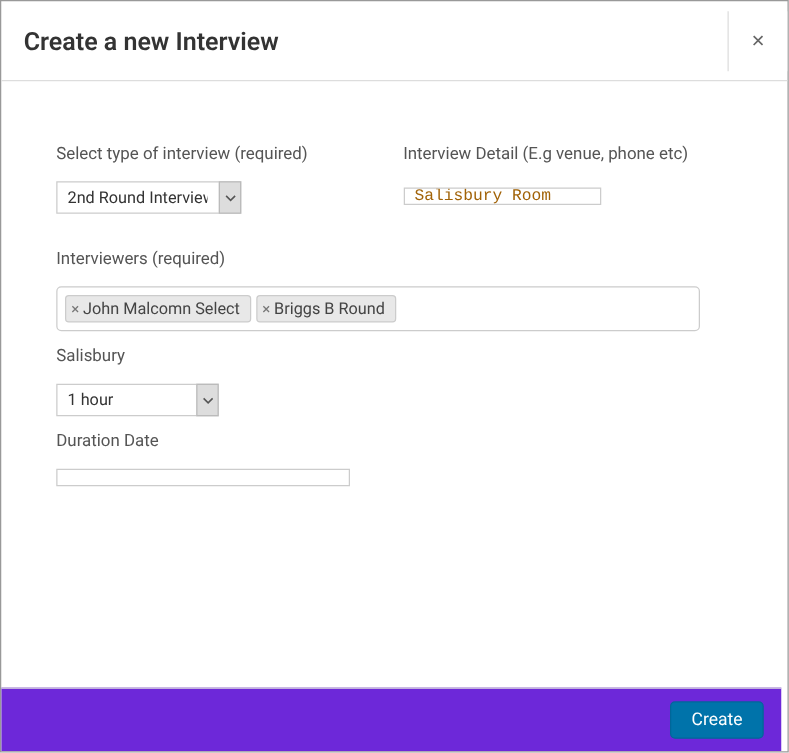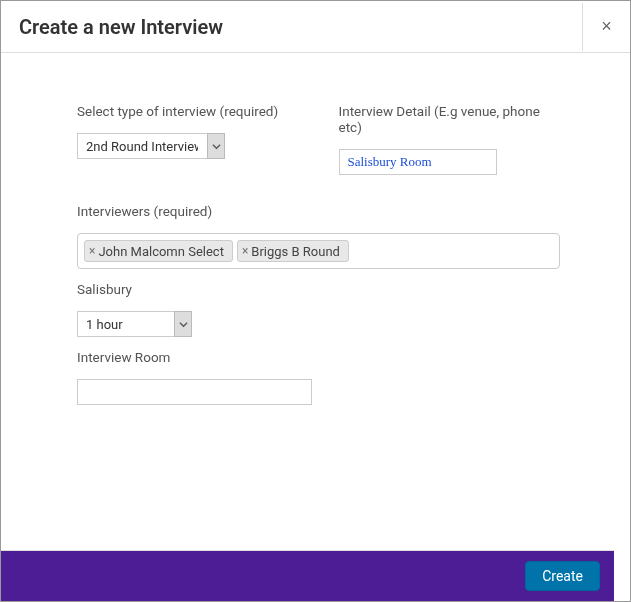--- a/index.html
+++ b/index.html
@@ -8,21 +8,21 @@
       background: #fff;
       width: 631px;
       height: 602px;
       border: 1px solid #999;
       position: relative;
     }
     .modal-header {
       display: flex;
       align-items: center;
       justify-content: space-between;
-      height: 52px;
+      height: 64px;
       border-bottom: 1px solid #ddd;
       padding: 0 0 0 18px;
     }
     .modal-title {
       font-size: 20px;
       font-weight: 600;
       color: #333;
     }
     .close-btn {
       width: 48px;
@@ -31,21 +31,21 @@
       border-left: 1px solid #ddd;
       background: #fff;
       font-size: 18px;
       color: #666;
       cursor: pointer;
       display: flex;
       align-items: center;
       justify-content: center;
     }
     .modal-body {
-      padding: 50px 70px 20px 76px;
+      padding: 50px 70px 20px 44px;
     }
     .form-row {
       display: flex;
       gap: 40px;
       margin-bottom: 28px;
     }
     .form-col { flex: 1; }
     .form-label {
       display: block;
       font-size: 13.5px;
@@ -61,43 +61,43 @@
       -webkit-appearance: none;
       border: 1px solid #ccc;
       background: #fff;
       font-size: 13px;
       color: #333;
       padding: 4px 26px 4px 8px;
       height: 26px;
       font-family: inherit;
     }
     .select-type { width: 148px; }
-    .select-duration { width: 115px; }
+    .select-duration { width: 130px; }
     .select-arrow {
       position: absolute;
       right: 0;
       top: 0;
       width: 18px;
       height: 26px;
       background: #ddd;
       border: 1px solid #bbb;
       display: flex;
       align-items: center;
       justify-content: center;
       pointer-events: none;
     }
     .select-arrow svg { width: 9px; height: 9px; }
     input[type="text"] {
       border: 1px solid #ccc;
       background: #fff;
       font-size: 13px;
-      color: #1d4ed8;
+      color: #a16207;
       padding: 4px 8px;
-      height: 26px;
-      font-family: Liberation Serif, serif;
+      height: 14px;
+      font-family: Liberation Mono, monospace;
     }
     .input-detail { width: 158px; }
     .form-group { margin-bottom: 12px; }
     .tags-input {
       border: 1px solid #ccc;
       border-radius: 4px;
       padding: 6px;
       display: flex;
       flex-wrap: wrap;
       gap: 4px;
@@ -132,26 +132,26 @@
       border: 1px solid #ccc;
       padding: 4px 8px;
       font-size: 13.5px;
       color: #333;
       font-family: inherit;
     }
     .modal-footer {
       position: absolute;
       bottom: 0;
       left: 0;
-      right: 16px;
+      right: 5px;
       border-top: 1px solid #ddd;
       padding: 10px 14px;
       display: flex;
       justify-content: flex-end;
-      background: #4c1d95;
+      background: #6d28d9;
     }
     .create-btn {
       background: #0073aa;
       color: #fff;
       border: 1px solid #006799;
       border-radius: 4px;
       padding: 6px 16px;
       font-size: 14px;
       cursor: pointer;
       font-family: inherit;
@@ -211,21 +211,21 @@
       </select>
       <span class="select-arrow">
         <svg viewBox="0 0 10 10">
             <path d="M1 3 L5 7 L9 3" stroke="#555" stroke-width="1.4" fill="none"></path>
           </svg>
       </span>
     </div>
   </div>
 
   <div class="form-group">
-    <label class="form-label">Interview Room</label>
+    <label class="form-label">Duration Date</label>
     <div class="date-row">
       <input type="text" class="date-input" value="" style="">
     </div>
   </div>
 
 </div>
 
 <div class="modal-footer">
   <button class="create-btn">Create</button>
 </div>

